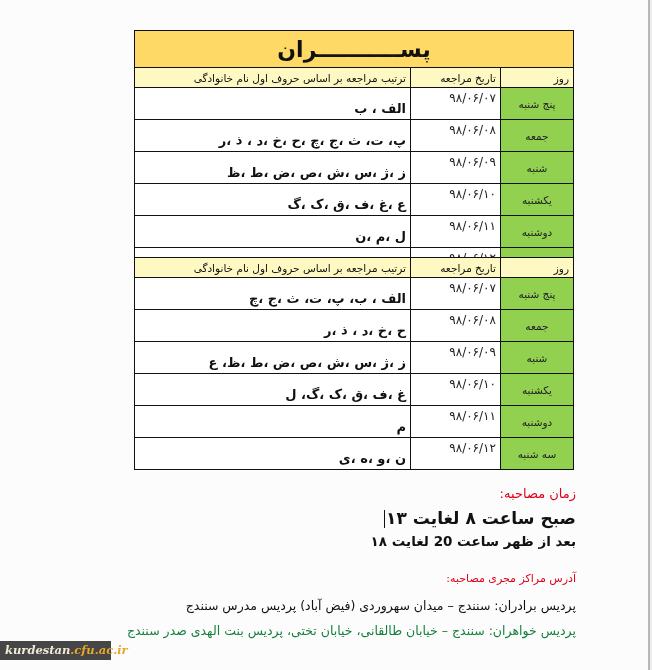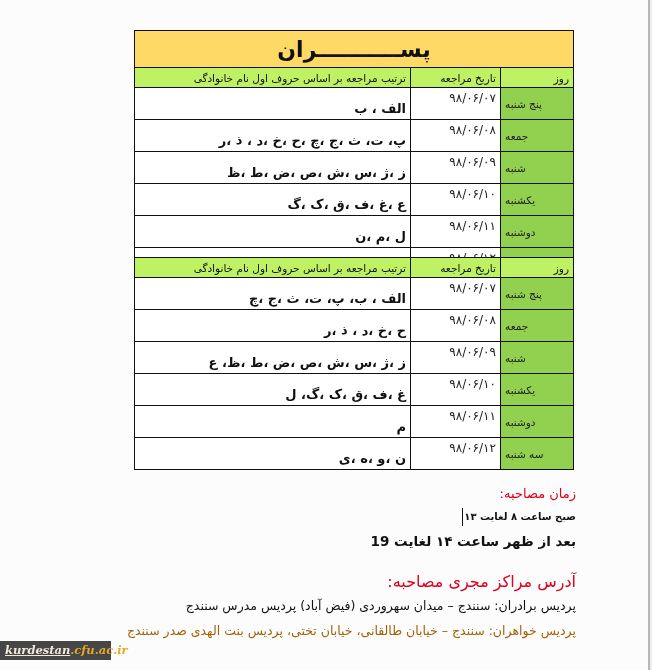--- a/index.html
+++ b/index.html
@@ -20,48 +20,48 @@
   table.sched td {
     border: 1.5px solid #111; padding: 0 4px; box-sizing: border-box; overflow: hidden; white-space: nowrap;
   }
   .t1 { top: 30px; }
   .t2 { top: 257px; }
   .title-row td {
     background: #ffd966; height: 37px; text-align: center;
     font-weight: bold; font-size: 22px; color: #111; letter-spacing: 0;
   }
   .hdr-row td {
-    background: #bef264; height: 20px; font-size: 10.5px; color: #111; text-align: right;
+    background: #fef9c3; height: 20px; font-size: 10.5px; color: #111; text-align: right;
   }
   .data-row td { height: 32px; }
   .day {
-    background: #92d050; font-size: 10.5px; color: #222; text-align: left; vertical-align: middle;
+    background: #92d050; font-size: 10.5px; color: #222; text-align: center; vertical-align: middle;
   }
   .date {
     background: #fff; font-size: 12px; color: #222; text-align: right; vertical-align: top; padding-top: 3px !important;
     direction: ltr;
   }
   .letters {
     background: #fff; font-size: 13px; font-weight: bold; color: #111; text-align: right; vertical-align: bottom; padding-bottom: 3px !important;
   }
   .info { position: absolute; right: 76px; direction: rtl; text-align: right; white-space: nowrap; }
   .red { color: #e0001b; }
   .interview-title { top: 486px; font-size: 13px; font-weight: normal; }
-  .interview-l1 { top: 508px; font-size: 10px; font-weight: bold; color: #111; }
+  .interview-l1 { top: 508px; font-size: 17px; font-weight: bold; color: #111; }
   .interview-l2 { top: 533px; font-size: 13.5px; font-weight: bold; color: #111; }
   .cursor { display: inline-block; width: 1.5px; height: 18px; background: #111; vertical-align: middle; margin-right: 1px; }
-  .addr-title { top: 572px; font-size: 16px; }
+  .addr-title { top: 572px; font-size: 11px; }
   .addr-l1 { top: 598px; font-size: 12.5px; color: #111; }
-  .addr-l2 { top: 623px; font-size: 12.5px; color: #a16207; }
+  .addr-l2 { top: 623px; font-size: 12.5px; color: #15803d; }
   .logo {
     position: absolute; left: 0; top: 641px; width: 111px; height: 19px; background: #464646;
     font-family: "DejaVu Serif", serif; font-style: italic; font-weight: bold; font-size: 11.5px;
     line-height: 19px; padding-left: 5px; box-sizing: border-box; white-space: nowrap;
   }
-  .logo .a { color: #f2ead8; text-decoration: underline; }
+  .logo .a { color: #f2ead8; }
   .logo .b { color: #e8a72a; text-align: right; }
 </style>
 </head>
 <body>
 
 <div class="page-edge"></div>
 <div class="page-edge2"></div>
 
 <table class="sched t1">
   <colgroup>
@@ -153,19 +153,19 @@
     <td class="date">۹۸/۰۶/۱۲</td>
     <td class="letters">ن ،و ،ه ،ی</td>
   </tr>
 </tbody>
   </table>
 
 <div class="info red interview-title">زمان مصاحبه:</div>
 <div class="info interview-l1">
   <span>صبح ساعت ۸ لغایت ۱۳</span><span class="cursor"></span>
 </div>
-<div class="info interview-l2">بعد از ظهر ساعت  ۱۴ لغایت 19</div>
+<div class="info interview-l2">بعد از ظهر ساعت  20 لغایت ۱۸</div>
 
 <div class="info red addr-title">آدرس مراکز مجری مصاحبه:</div>
 <div class="info addr-l1">پردیس برادران: سنندج – میدان سهروردی (فیض آباد) پردیس مدرس سنندج</div>
 <div class="info addr-l2">پردیس خواهران: سنندج – خیابان طالقانی، خیابان تختی، پردیس بنت الهدی صدر سنندج</div>
 
 <div class="logo"><span class="a">kurdestan</span><span class="b">.cfu.ac.ir</span></div>
 
 </body></html>

